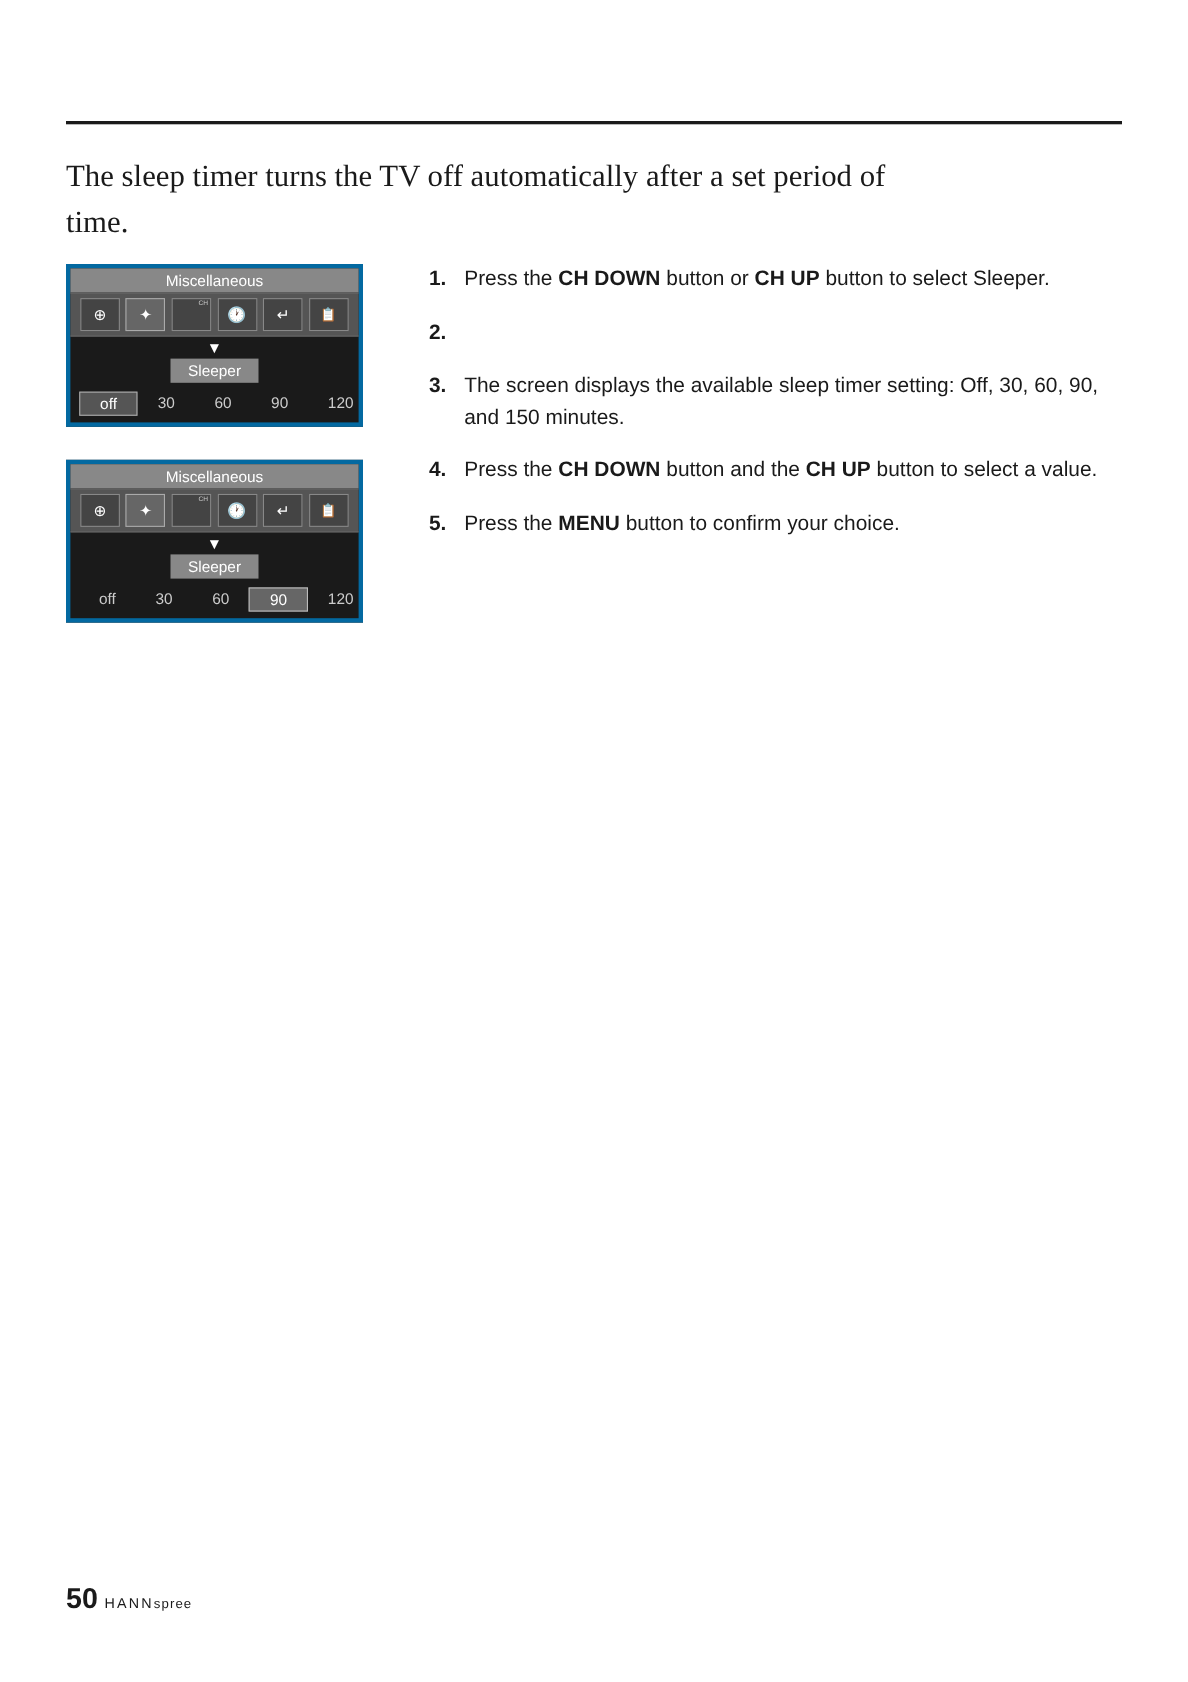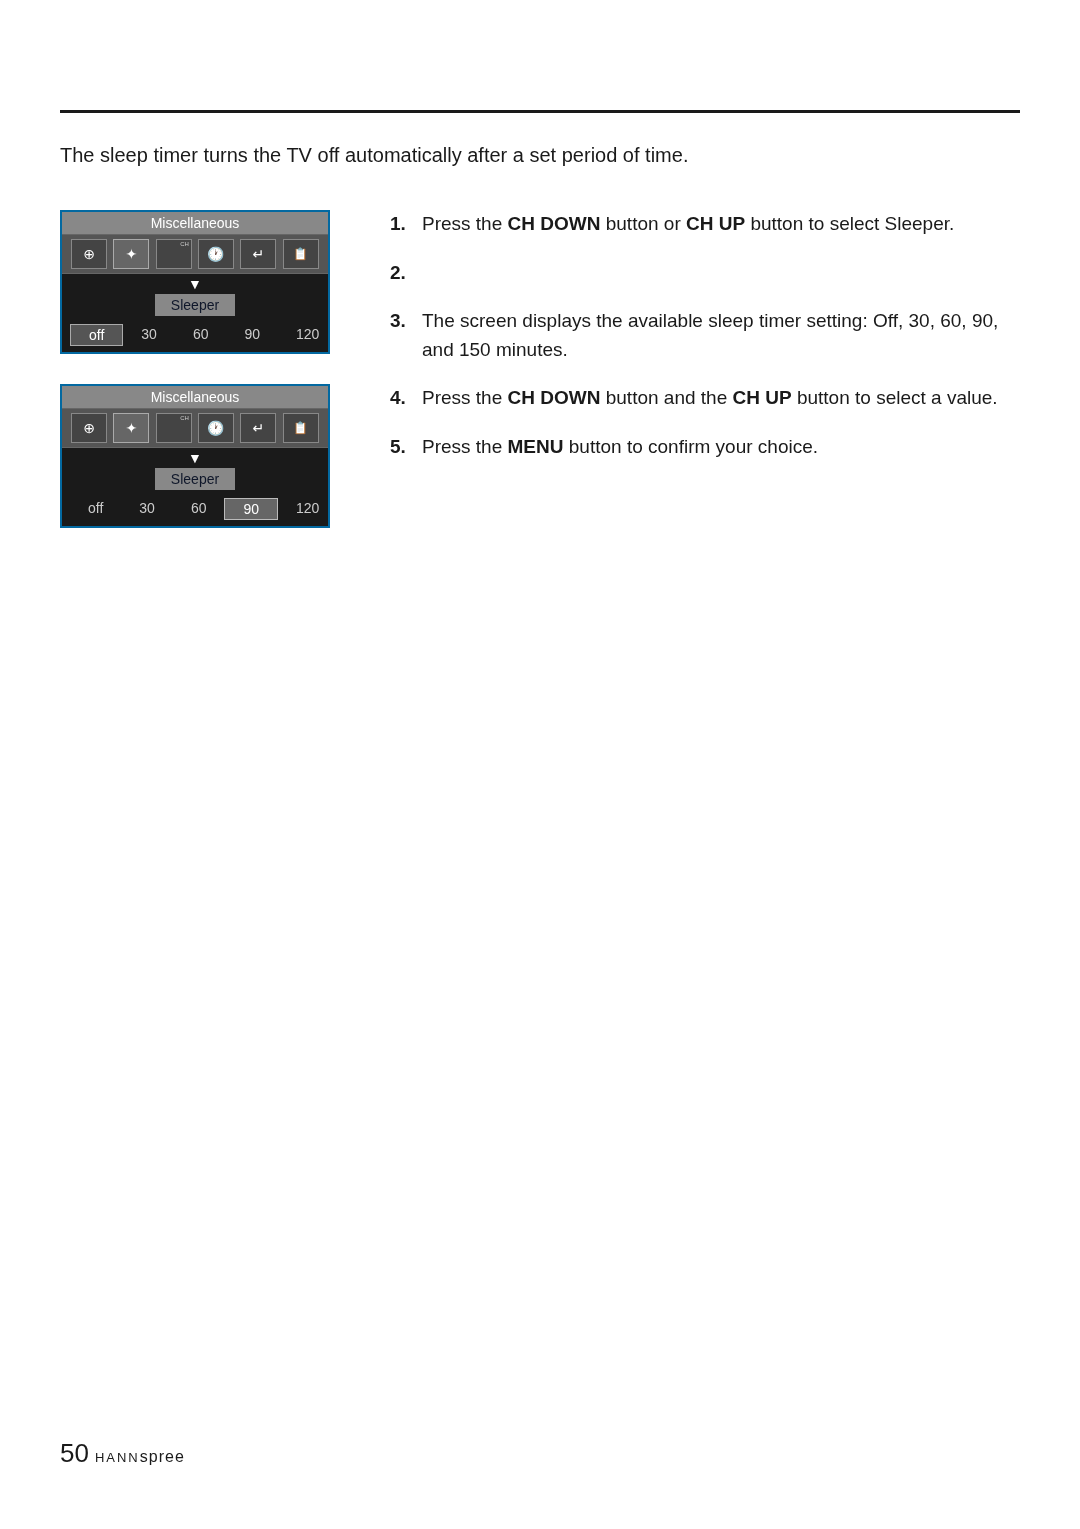--- a/index.html
+++ b/index.html
@@ -25,41 +25,42 @@
       padding: 140px 60px 60px 60px;
     }
 
     .section-title {
       font-size: 22px;
       font-weight: bold;
       margin-bottom: 18px;
     }
 
     .intro-text {
-      font-size: 20px;
+      font-size: 28px;
       line-height: 1.5;
-      margin-bottom: 40px;
+      margin-bottom: 16px;
       max-width: 750px;
+      font-family: Liberation Serif, serif;
     }
 
     .content-area {
       display: flex;
       gap: 40px;
       align-items: flex-start;
     }
 
     .left-column {
       display: flex;
       flex-direction: column;
       gap: 30px;
       min-width: 290px;
     }
 
     .tv-menu-box {
-      border: 2px solid #0369a1;
+      border: 4px solid #0369a1;
       background: #1a1a1a;
       width: 270px;
       font-family: Arial, Helvetica, sans-serif;
     }
 
     .tv-menu-title {
       background: #888;
       color: #fff;
       font-size: 14px;
       padding: 3px 8px;
@@ -99,21 +100,21 @@
 
     .tv-arrow-down {
       text-align: center;
       color: #fff;
       font-size: 14px;
       padding: 2px 0;
     }
 
     .tv-menu-sleeper {
       background: #888;
-      color: #0f172a;
+      color: #ffffff;
       font-size: 14px;
       text-align: center;
       padding: 3px 16px;
       margin: 0 20px;
     }
 
     .tv-menu-values {
       display: flex;
       justify-content: space-around;
       padding: 4px 8px 6px 8px;
@@ -175,38 +176,38 @@
       position: absolute;
       bottom: 60px;
       left: 60px;
       display: flex;
       align-items: baseline;
       gap: 6px;
     }
 
     .footer-number {
       font-size: 26px;
-      font-weight: normal;
+      font-weight: bold;
     }
 
     .footer-brand {
       font-size: 14px;
       letter-spacing: 1px;
     }
 
     .footer-brand .brand-hann {
       font-variant: small-caps;
       font-size: 13px;
       font-weight: normal;
       text-transform: uppercase;
       letter-spacing: 2px;
     }
 
     .footer-brand .brand-spree {
-      font-size: 16px;
+      font-size: 12px;
       text-transform: lowercase;
     }
   </style>
 </head>
 <body>
 
 <div class="top-rule"></div>
 
 <div class="main-content">
 

